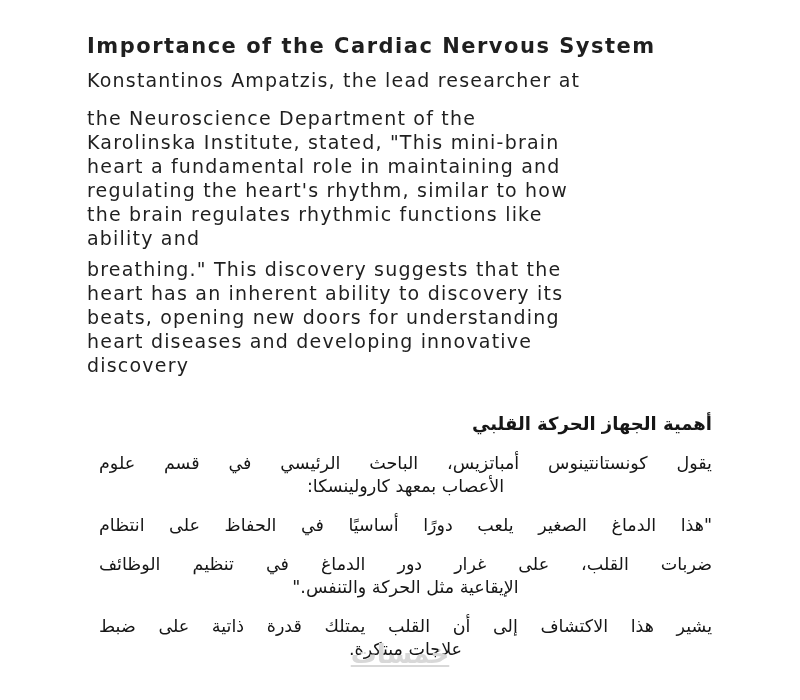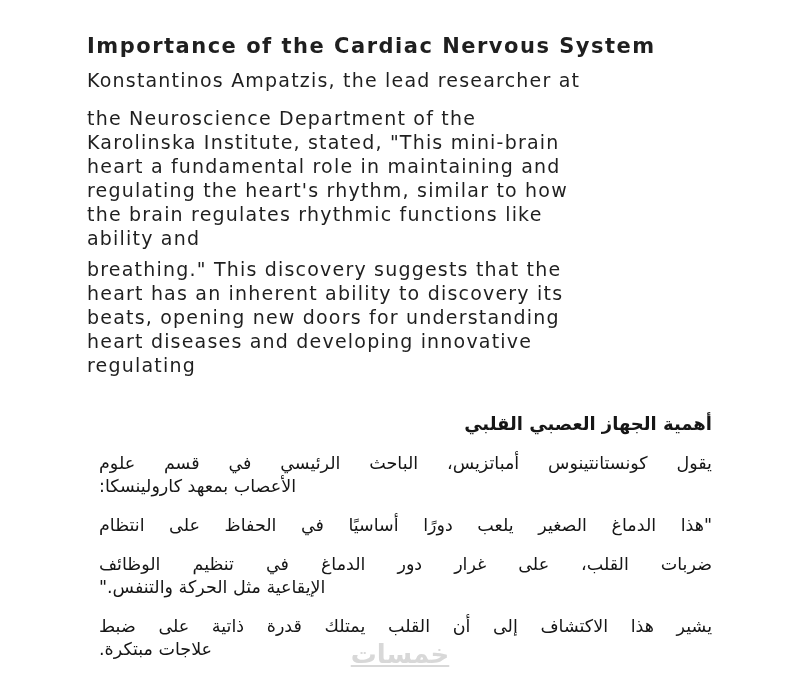--- a/index.html
+++ b/index.html
@@ -49,21 +49,21 @@
   .ar-heading {
     font-size: 18px;
     font-weight: bold;
     line-height: 25px;
     text-align: right;
     white-space: nowrap;
   }
   .ar-line {
     font-size: 17.5px;
     line-height: 23px;
-    text-align: left;
+    text-align: center;
   }
   .ar-line.just {
     text-align: justify;
     text-align-last: justify;
     margin-top: 16px;
   }
   .ar-para-1 { margin-top: 13px; }
   .ar-para-2 { margin-top: 9px; }
   .ar-para-3 { margin-top: 9px; }
 
@@ -102,26 +102,26 @@
       <div class="en-line">regulating the heart's rhythm, similar to how</div>
       <div class="en-line">the brain regulates rhythmic functions like</div>
       <div class="en-line">ability and</div>
     </div>
 
     <div class="en-para-3">
       <div class="en-line">breathing." This discovery suggests that the</div>
       <div class="en-line">heart has an inherent ability to discovery its</div>
       <div class="en-line">beats, opening new doors for understanding</div>
       <div class="en-line">heart diseases and developing innovative</div>
-      <div class="en-line">regulating</div>
+      <div class="en-line">discovery</div>
     </div>
   </div>
 
   <div class="ar" dir="rtl">
-    <div class="ar-heading">أهمية الجهاز العصبي القلبي</div>
+    <div class="ar-heading">أهمية الجهاز الحركة القلبي</div>
 
     <div class="ar-para-1">
       <div class="ar-line just">يقول كونستانتينوس أمباتزيس، الباحث الرئيسي في قسم علوم</div>
       <div class="ar-line">الأعصاب بمعهد كارولينسكا:</div>
     </div>
 
     <div class="ar-para-2">
       <div class="ar-line just">"هذا الدماغ الصغير يلعب دورًا أساسيًا في الحفاظ على انتظام</div>
       <div class="ar-line just">ضربات القلب، على غرار دور الدماغ في تنظيم الوظائف</div>
       <div class="ar-line">الإيقاعية مثل الحركة والتنفس."</div>

